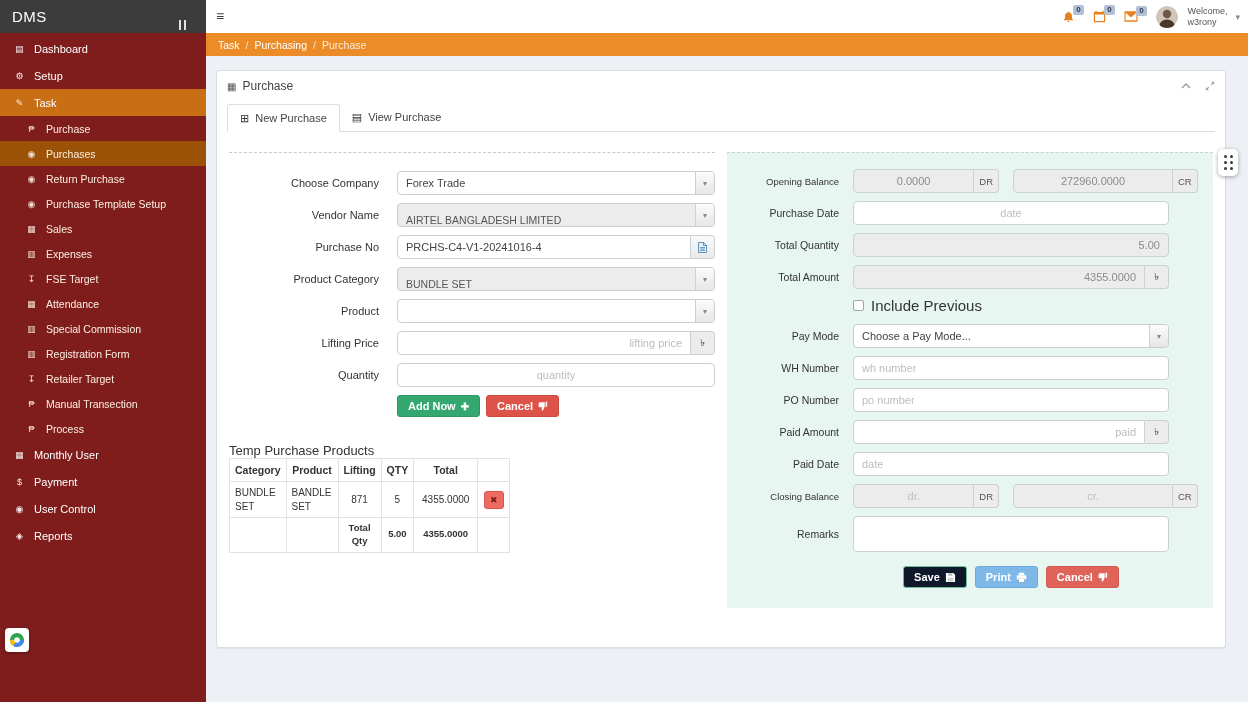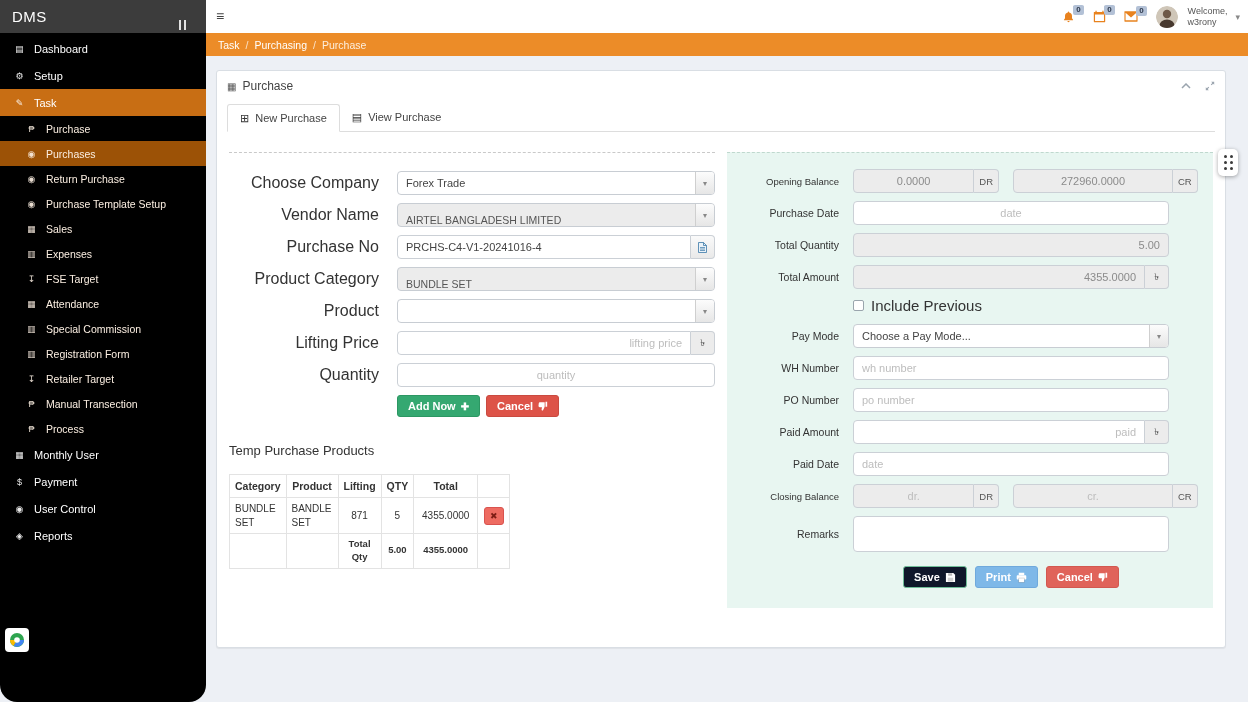--- a/index.html
+++ b/index.html
@@ -1,20 +1,20 @@
 <!DOCTYPE html>
 <html><head>
 <meta charset="utf-8">
 <style>
   * { box-sizing: border-box; margin: 0; padding: 0; }
   body { font-family: "Liberation Sans", sans-serif; background: #EDF0F5; }
   .app { position: relative; width: 1248px; height: 702px; background: #EDF0F5; overflow: hidden; }
 
   
-  .sidebar { position: absolute; left: 0; top: 0; width: 206px; height: 702px; background: #000000; border-radius: 17px; }
+  .sidebar { position: absolute; left: 0; top: 0; width: 206px; height: 702px; background: #7f1d1d; }
   .logo { height: 33px; background: #3C3C3C; color: #fff; font-size: 15px; letter-spacing: .5px; display: flex; align-items: center; padding-left: 12px; cursor: pointer; }
   .logo-grip { position: absolute; left: 179px; top: 20px; display: flex; gap: 3px; }
   .logo-grip i { display: block; width: 2px; height: 10px; background: rgba(255,255,255,.85); }
   .menu { padding-top: 2px; }
   .mitem { display: flex; align-items: center; color: #fff; cursor: pointer; }
   .mitem.lvl1 { height: 27px; font-size: 11px; padding-left: 12px; }
   .mitem.sub { height: 25px; font-size: 10.5px; padding-left: 24px; color: #FCEFE2; }
   .mitem.open { background: #C86E14; }
   .mitem.active { background: #9C5206; }
   .micon { width: 15px; margin-right: 7px; font-size: 9px; text-align: center; opacity: .92; flex: none; }
@@ -49,21 +49,21 @@
   .tab { display: flex; align-items: center; gap: 6px; padding: 0 12px; height: 28px; font-size: 11px; color: #444; cursor: pointer; }
   .tab.active { background: #fff; border: 1px solid #DDD; border-bottom: 1px solid #fff; border-radius: 3px 3px 0 0; margin-bottom: -1px; }
   .ticon { font-size: 11px; color: #333; }
 
   .panel-body { display: flex; gap: 12px; padding: 20px 12px 0; }
   .col-left { width: 486px; border-top: 1px dashed #C9C9C9; padding-top: 18px; }
   .col-right { width: 486px; background: #E8F6F1; border-top: 1px dashed #BFD8CE; padding: 16px 44px 20px 0; }
 
   
   .frow { display: flex; align-items: center; margin-bottom: 8px; }
-  .flabel { width: 150px; text-align: right; margin-right: 18px; font-size: 16px; color: #333; flex: none; }
+  .flabel { width: 150px; text-align: right; margin-right: 18px; font-size: 11px; color: #333; flex: none; }
   .col-right .flabel { width: 112px; margin-right: 14px; font-size: 10.5px; }
   .frow.small .flabel { font-size: 9.5px; }
   .fctl { flex: 1; display: flex; align-items: center; min-width: 0; }
 
   .inp { height: 24px; border: 1px solid #CBD0D6; border-radius: 4px; padding: 8px 8px; font: 11px "Liberation Sans", sans-serif; color: #444; background: #fff; outline: none; flex: 1; min-width: 0; }
   .inp::placeholder { color: #BDBDBD; }
   .inp.dis { background: #ECECEC; color: #8B8B8B; }
   .ta-c { text-align: center; } .ta-r { text-align: right; }
   textarea.inp { height: 36px; resize: none; padding-top: 4px; }
 
@@ -89,21 +89,21 @@
   .btn.green { background: #35A871; border-color: #2C9763; }
   .btn.red { background: #DD5348; border-color: #C94A40; }
   .btn.save { background: #0f172a; border-color: #6FBD98; }
   .btn.print { background: #7EB8E8; border-color: #6FA9DC; }
   .btn.cancel2 { background: #E0635A; border-color: #D25850; }
   .bicon { display: inline-flex; align-items: center; font-size: 10px; }
   .lbtns { margin: 6px 0 0 168px; display: flex; gap: 6px; }
   .rbtns { margin: 14px 0 0 126px; width: calc(100% - 126px); display: flex; justify-content: center; gap: 8px; }
 
   
-  .temp-title { font-size: 13px; font-weight: 400; color: #333; margin: 26px 0 16px; }
+  .temp-title { font-size: 13px; font-weight: 400; color: #333; margin: 26px 0 0; }
   table.temp { border-collapse: collapse; background: #fff; font-size: 10px; color: #333; }
   .temp th { border: 1px solid #E3E3E3; padding: 5px; font-size: 10.5px; font-weight: bold; text-align: center; }
   .temp td { border: 1px solid #E3E3E3; padding: 4px 5px; vertical-align: middle; line-height: 1.35; }
   .temp .b { font-weight: bold; font-size: 9.5px; }
   .xbtn { width: 20px; height: 18px; background: #EE6B61; border: 1px solid #D9534F; border-radius: 3px; color: #7E1D15; font-size: 9px; display: flex; align-items: center; justify-content: center; cursor: pointer; margin: 0 auto; }
 
   
   .drag-widget { position: absolute; right: 10px; top: 149px; width: 20px; height: 27px; background: #fff; border-radius: 5px; box-shadow: 0 1px 4px rgba(0,0,0,.35); display: flex; align-items: center; justify-content: center; cursor: grab; z-index: 50; }
   .dots { display: grid; grid-template-columns: repeat(2, 3px); grid-auto-rows: 3px; gap: 3px; }
   .dots i { width: 3px; height: 3px; border-radius: 50%; background: #3A3A3A; }

